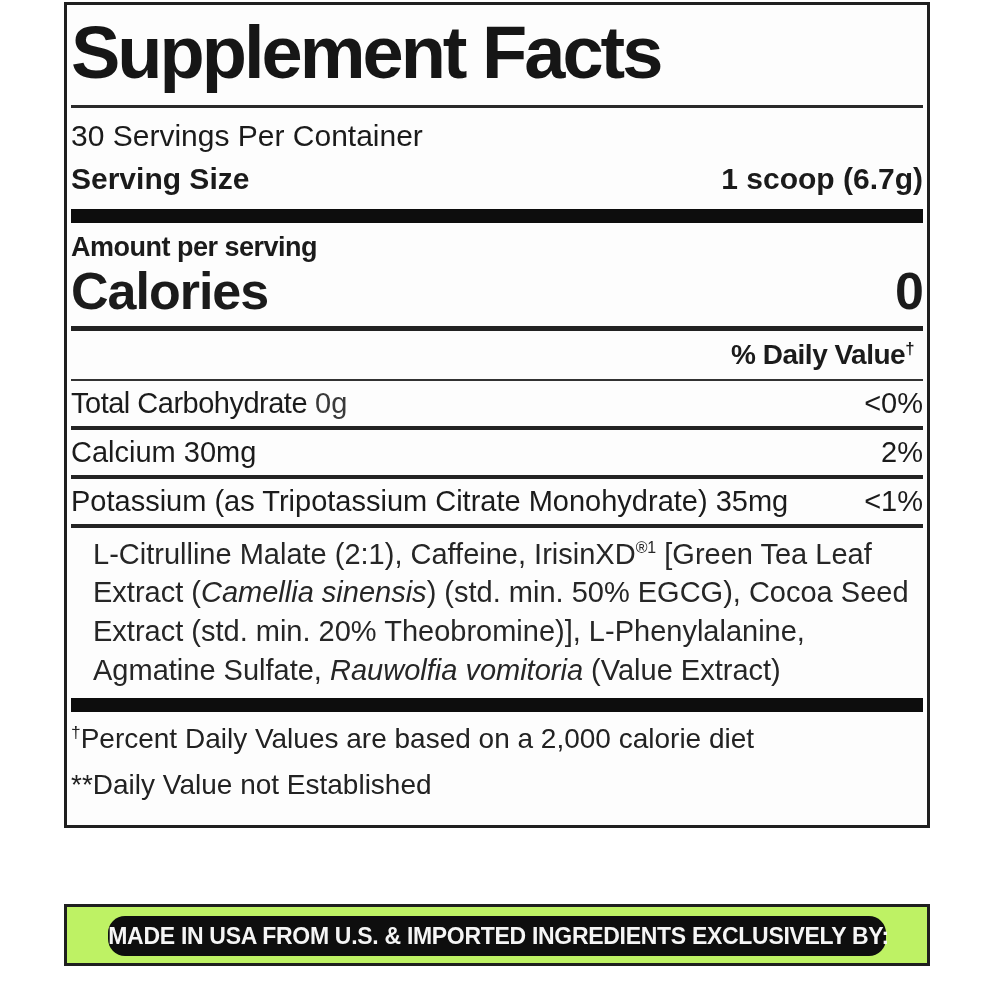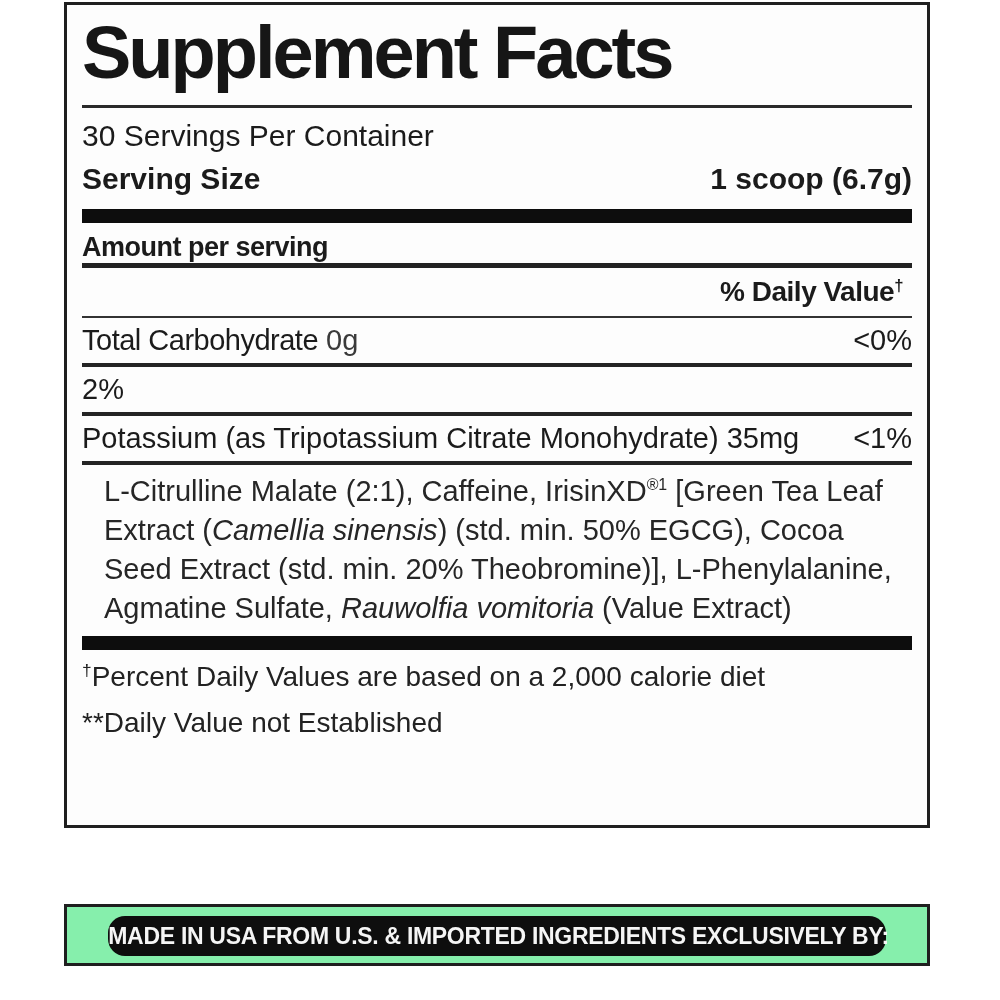--- a/index.html
+++ b/index.html
@@ -13,21 +13,21 @@
   }
   .facts-box {
     position: absolute;
     left: 64px;
     top: 2px;
     width: 866px;
     height: 826px;
     box-sizing: border-box;
     border: 3px solid #1f1f1f;
     background: #fdfdfd;
-    padding: 0 15px;
+    padding: 0 4px;
     overflow: hidden;
   }
   .title {
     font-size: 74px;
     font-weight: bold;
     letter-spacing: -3px;
     margin: 8px 0 0 0;
     line-height: 1.08;
     color: #161616;
   }
@@ -104,21 +104,21 @@
     line-height: 1.3;
   }
   .footnote sup { font-size: 62%; }
   .mfr-box {
     position: absolute;
     left: 64px;
     top: 904px;
     width: 866px;
     box-sizing: border-box;
     border: 3px solid #1f1f1f;
-    background: #86efac;
+    background: #bef264;
     padding: 9px 12px 7px 12px;
   }
   .made-bar {
     background: #0e0e0e;
     color: #f5f5f5;
     border-radius: 17px;
     width: 93%;
     margin: 0 auto;
     text-align: center;
     font-weight: bold;
@@ -148,34 +148,39 @@
 
   <div class="serving-row">
     <span>Serving Size</span>
     <span>1 scoop (6.7g)</span>
   </div>
 
   <div class="bar14"></div>
 
   <div class="amount-label">Amount per serving</div>
 
+  <div class="calories-row">
+    <span>Calories</span>
+    <span>0</span>
+  </div>
 
   <div class="hr5"></div>
 
   <div class="dv-header"><span>% Daily Value</span><sup>†</sup></div>
 
   <div class="hr2"></div>
 
   <div class="nrow">
     <span><span class="bold">Total Carbohydrate</span><span class="dim"> 0g</span></span>
     <span class="dv">&lt;0%</span>
   </div>
   <div class="hr4"></div>
 
   <div class="nrow">
+    <span>Calcium 30mg</span>
     <span class="dv">2%</span>
   </div>
   <div class="hr4"></div>
 
   <div class="nrow">
     <span>Potassium (as Tripotassium Citrate Monohydrate) 35mg</span>
     <span class="dv">&lt;1%</span>
   </div>
   <div class="hr4"></div>
 

